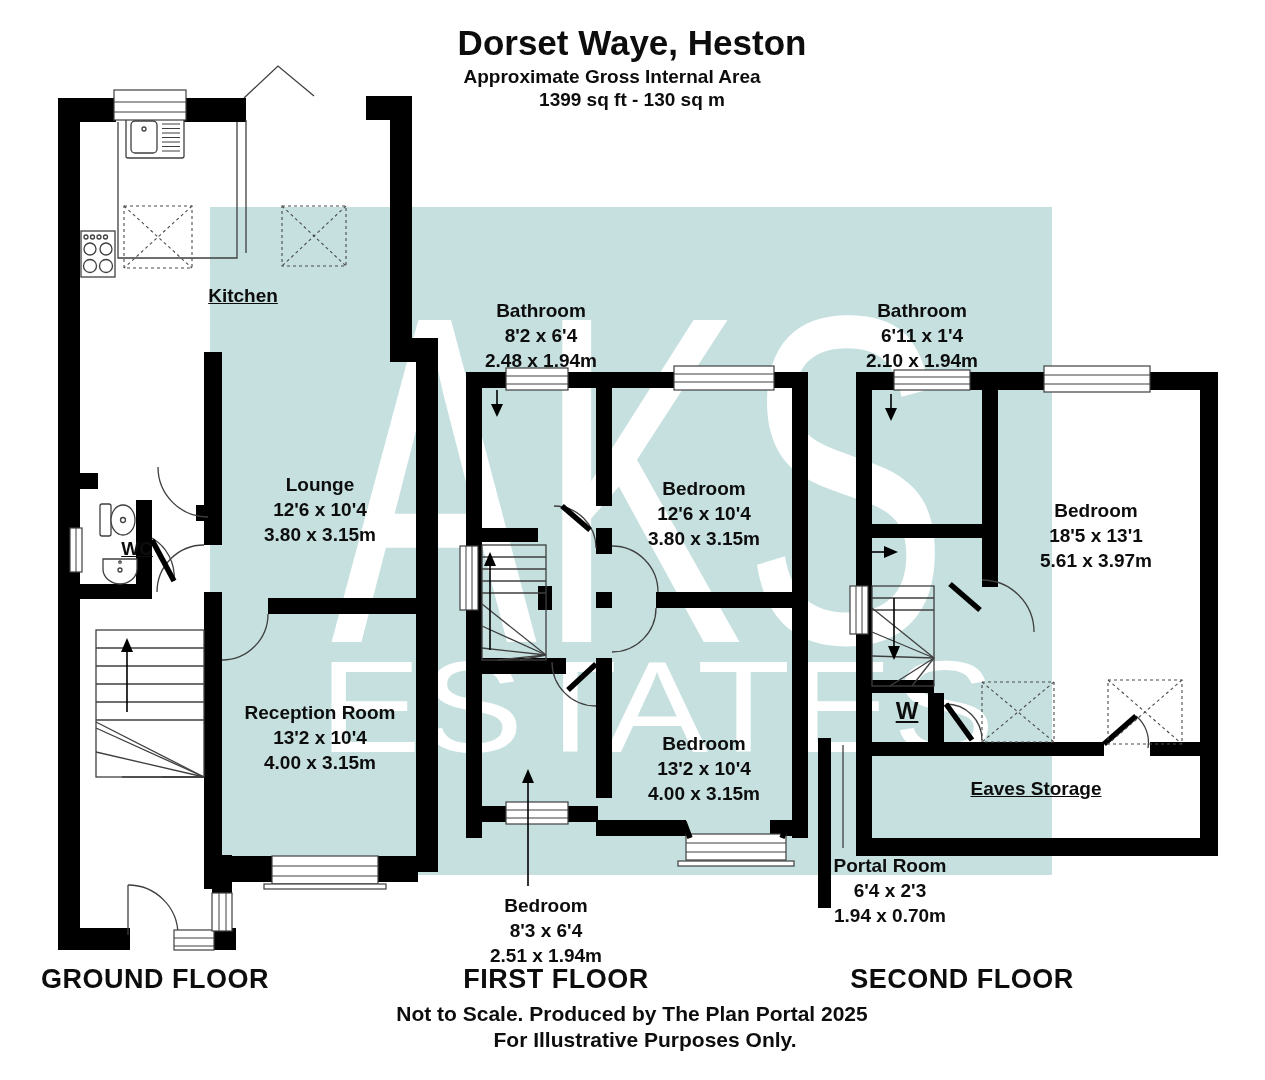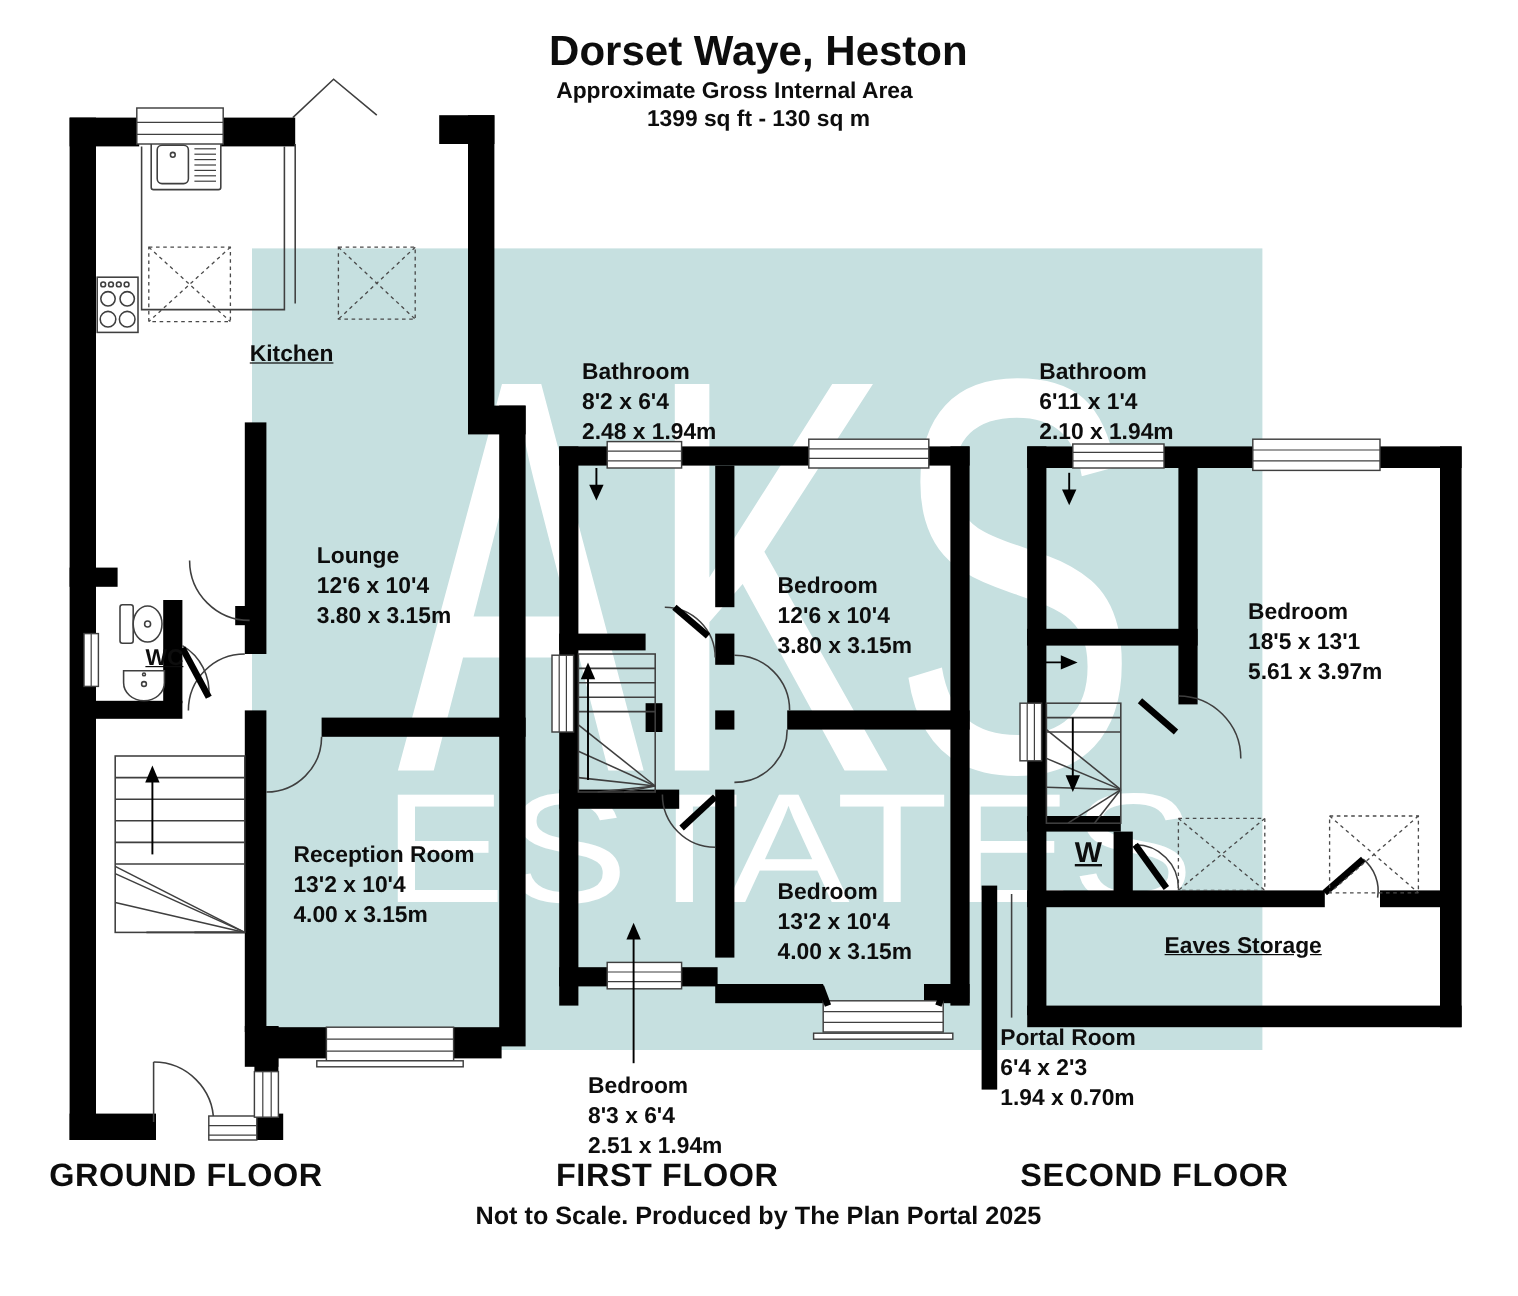--- a/index.html
+++ b/index.html
@@ -1,19 +1,19 @@
 <!DOCTYPE html>
 <html><head>
 <meta charset="utf-8">
 <style>
   html,body{margin:0;padding:0;background:#fff;}
   .page{position:relative;width:1265px;height:1080px;background:#fff;overflow:hidden;
         font-family:"Liberation Sans",sans-serif;color:#111;}
   .plan-svg{position:absolute;left:0;top:0;}
-  .lbl{position:absolute;transform:translateX(-50%);font-weight:bold;
+  .lbl{position:absolute;transform:translateX(-50%);text-align:center;font-weight:bold;
        font-size:19px;line-height:25px;color:#0d0d0d;white-space:nowrap;}
   .lbl.single{line-height:22px;text-decoration:underline;}
   .title{font-size:35px;line-height:38px;}
   .sub{font-size:19px;line-height:22px;}
   .floor-label{font-size:27px;line-height:30px;letter-spacing:0.5px;}
   .footer1{font-weight:bold;font-size:21px;line-height:24px;}
   .footer2{font-size:21px;line-height:24px;}
   .w-label{font-size:24px;}
   
   .wall rect,.wall polygon{fill:#000;}
@@ -297,21 +297,21 @@
       </g>
     </g>
   </svg>
 
   <div class="lbl title" style="left:632px;top:24px">Dorset Waye, Heston</div>
   <div class="lbl sub" style="left:612px;top:66px">Approximate Gross Internal Area</div>
   <div class="lbl sub" style="left:632px;top:89px">1399 sq ft - 130 sq m</div>
 
   <div class="lbl single" style="left:243px;top:285px">Kitchen</div>
 
-  <div class="lbl" style="left:320px;top:451px">
+  <div class="lbl" style="left:320px;top:472px">
     <div>Lounge</div>
     <div>12'6 x 10'4</div>
     <div>3.80 x 3.15m</div>
   </div>
 
   <div class="lbl single" style="left:137px;top:538px">WC</div>
 
   <div class="lbl" style="left:320px;top:700px">
     <div>Reception Room</div>
     <div>13'2 x 10'4</div>
@@ -361,14 +361,15 @@
     <div>Portal Room</div>
     <div>6'4 x 2'3</div>
     <div>1.94 x 0.70m</div>
   </div>
 
   <div class="lbl floor-label" style="left:556px;top:964px">FIRST FLOOR</div>
   <div class="lbl floor-label" style="left:155px;top:964px">GROUND FLOOR</div>
   <div class="lbl floor-label" style="left:962px;top:964px">SECOND FLOOR</div>
 
   <div class="lbl footer1" style="left:632px;top:1002px">Not to Scale. Produced by The Plan Portal 2025</div>
+  <div class="lbl footer2" style="left:645px;top:1028px">For Illustrative Purposes Only.</div>
 
 </div>
 
 </body></html>

